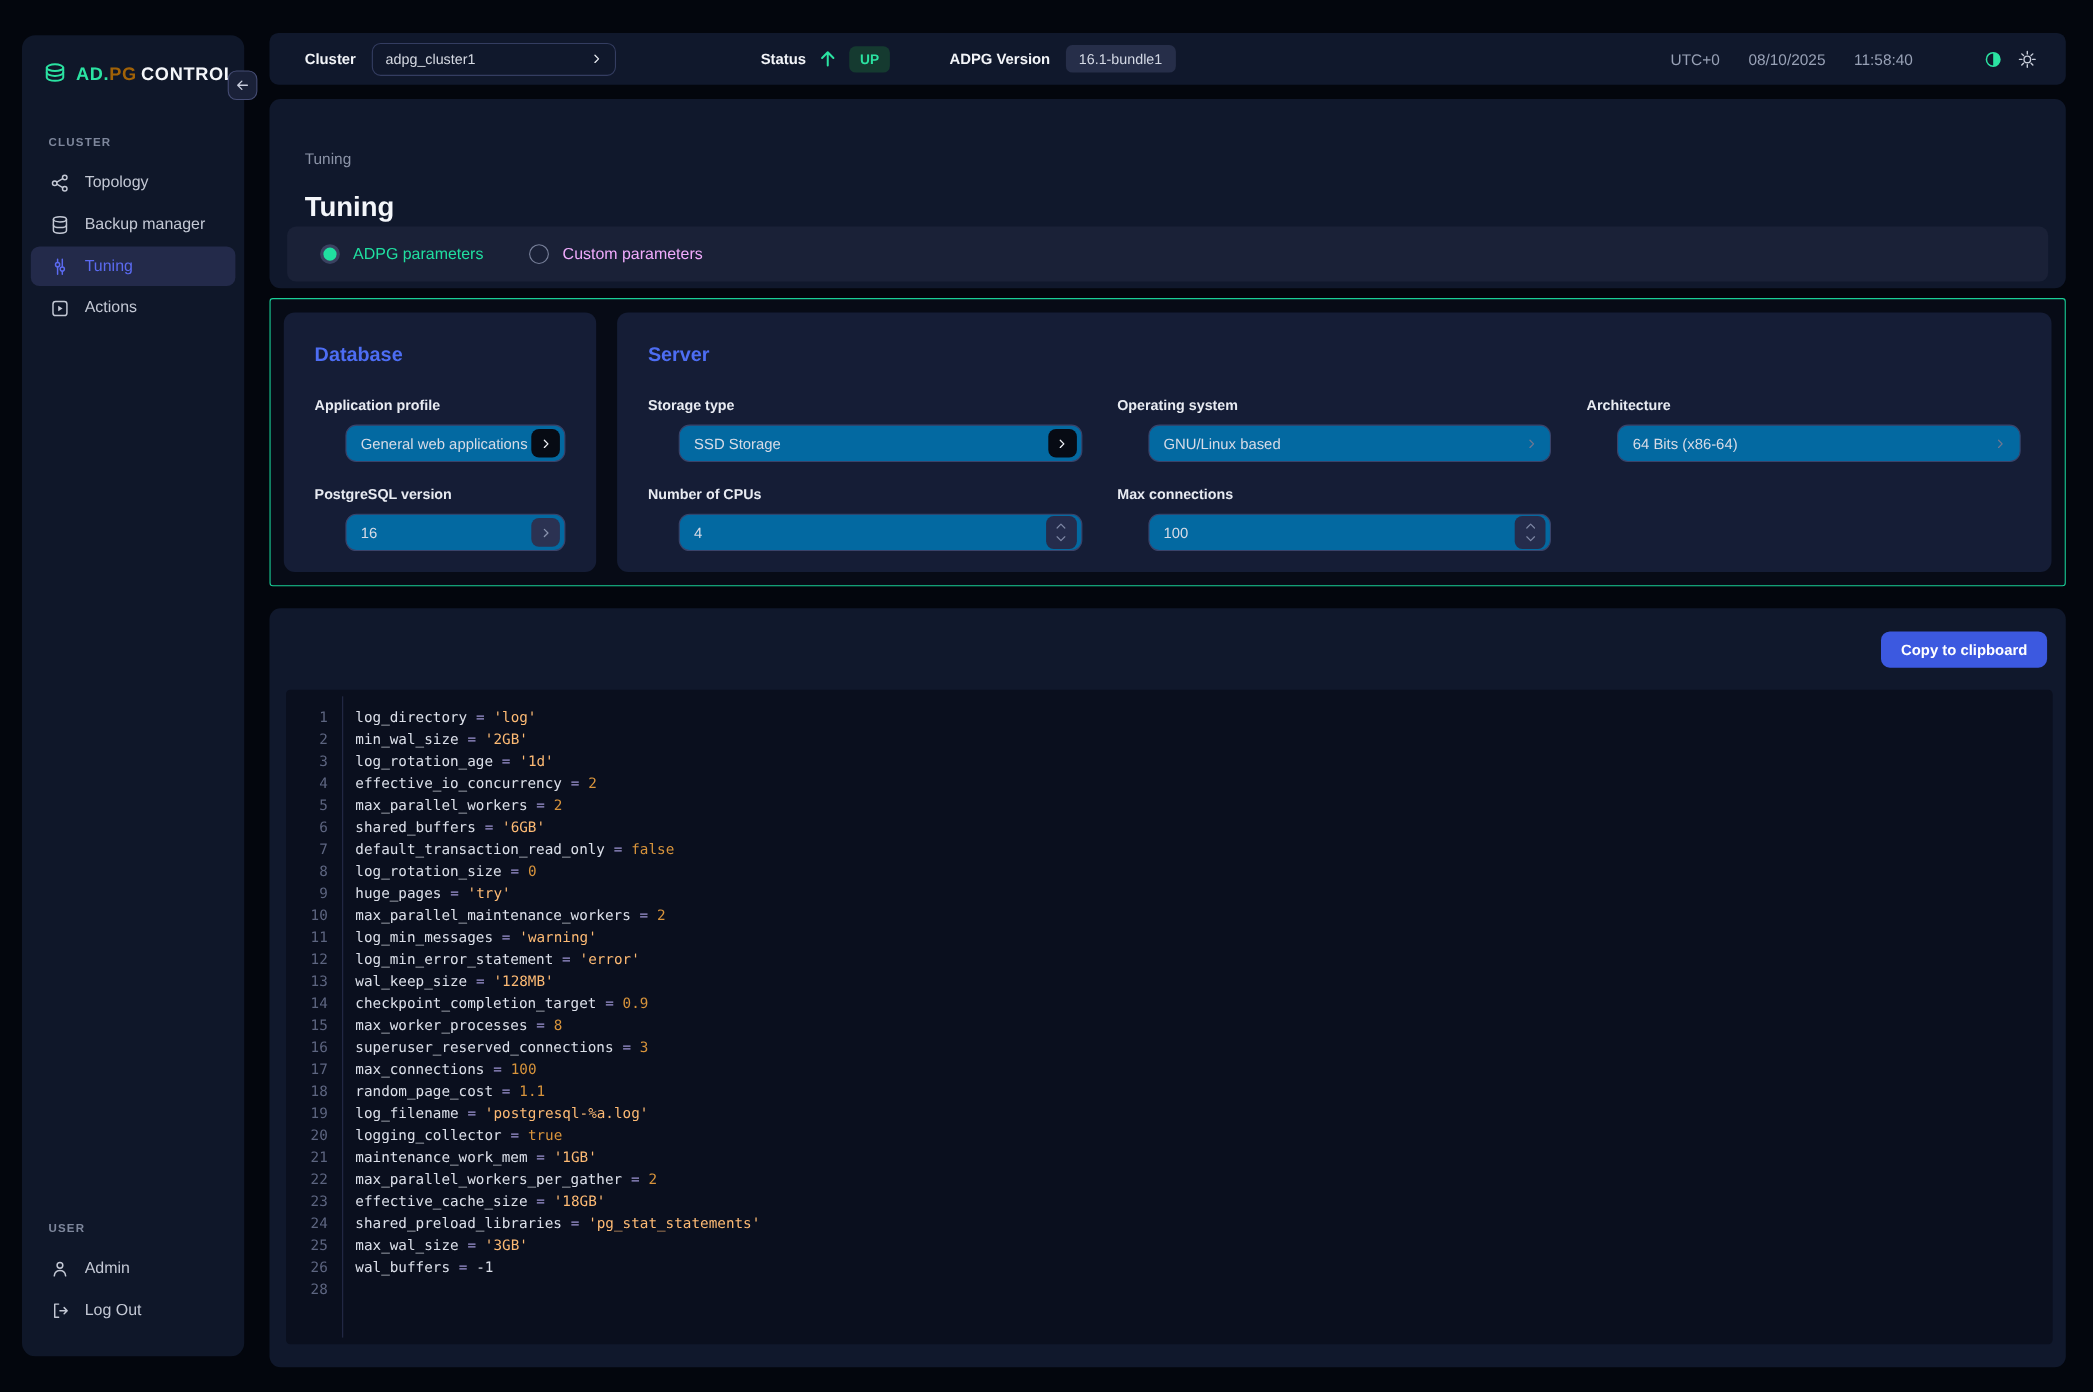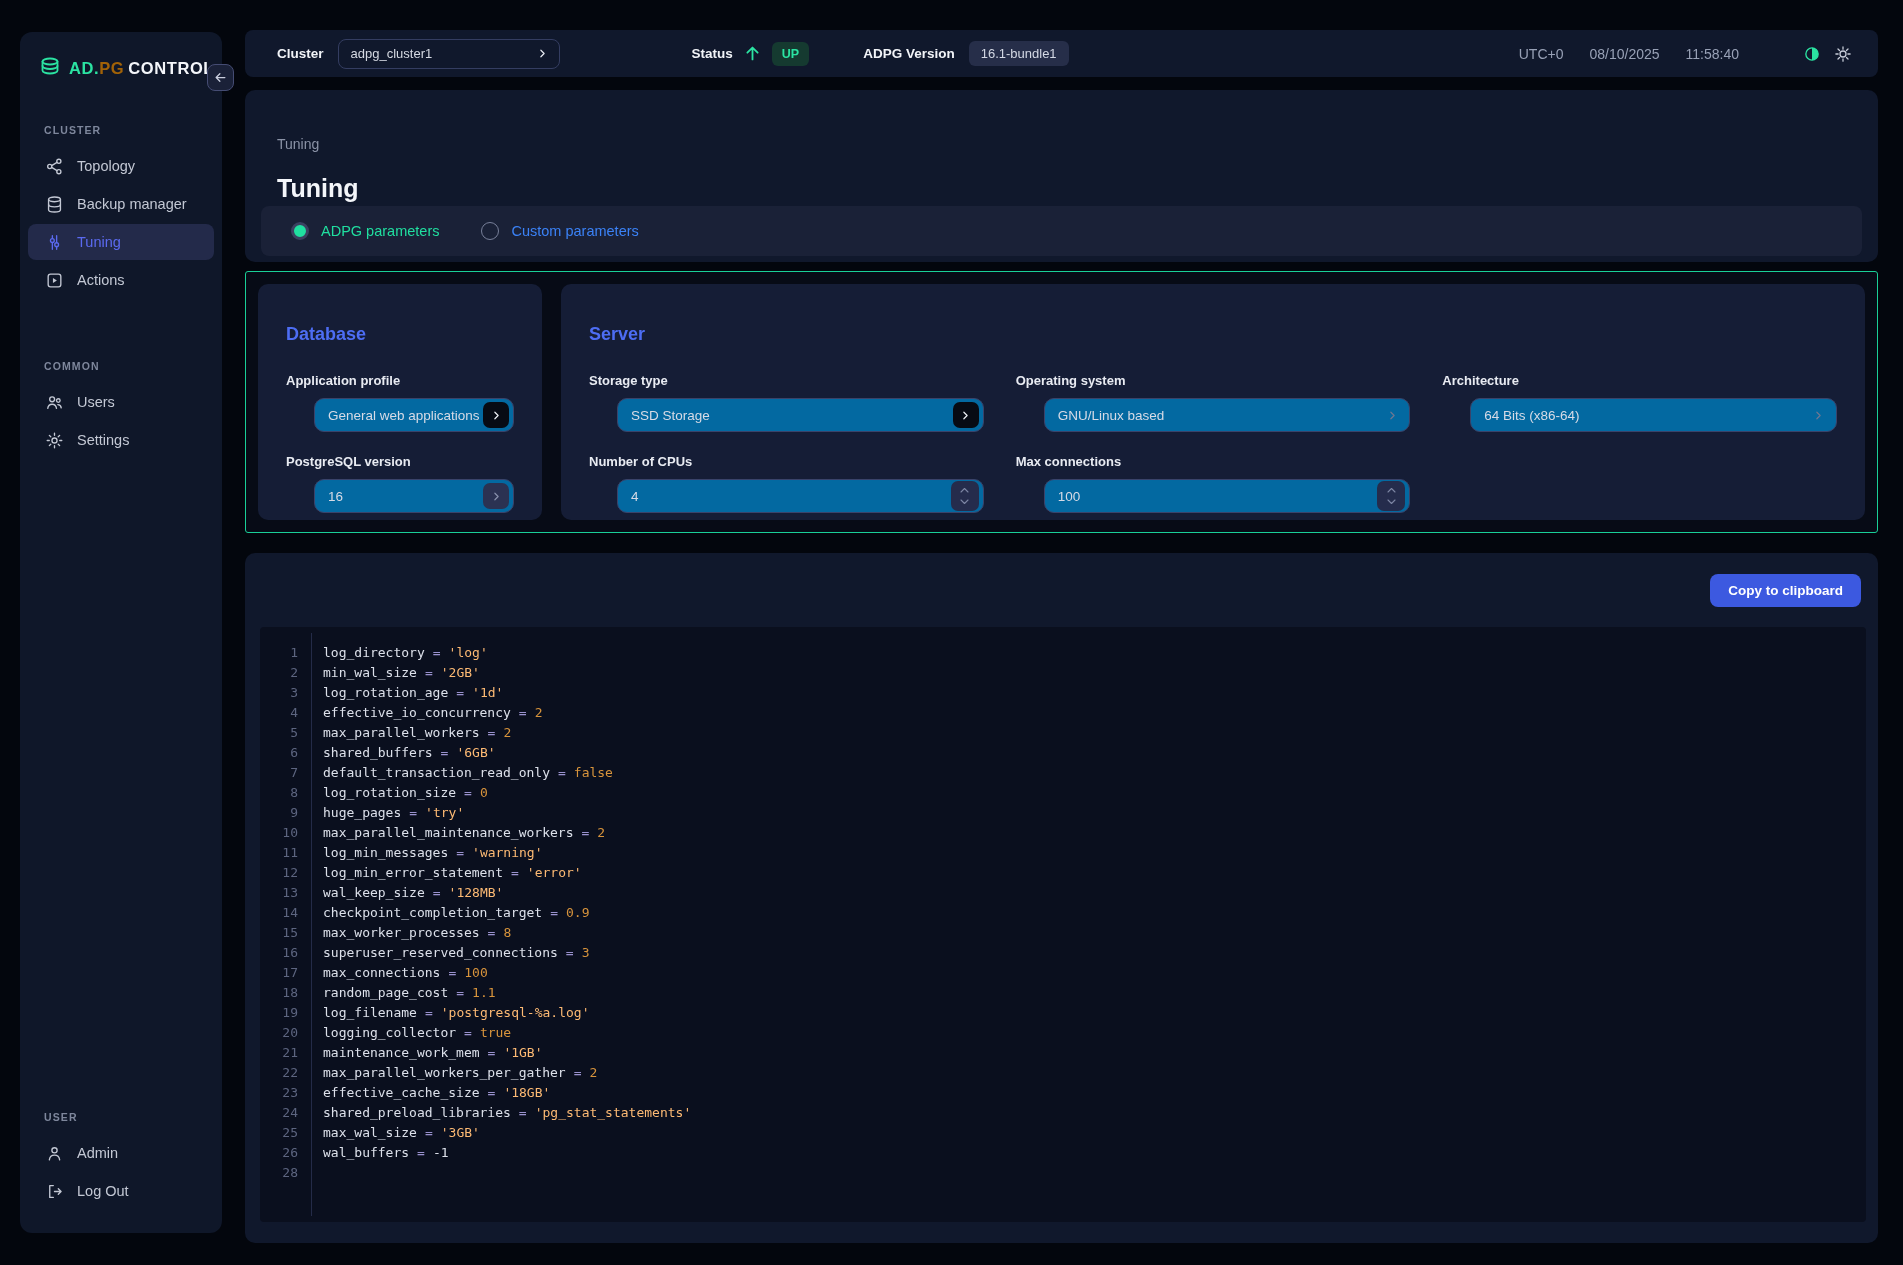--- a/index.html
+++ b/index.html
@@ -53,26 +53,26 @@
   .panel-title { position:absolute; left:245px; top:90px; width:1633px; height:172px; background:#10182c; border-radius:10px; }
   .breadcrumb { position:absolute; left:32px; top:46px; font-size:14px; color:#8b93a7; }
   .page-title { position:absolute; left:32px; top:84px; font-size:25px; font-weight:700; color:#f4f6fa; }
   .radio-strip { position:absolute; left:16px; right:16px; top:116px; height:50px; background:#1a2137;
                  border-radius:8px; display:flex; align-items:center; padding-left:30px; gap:42px; }
   .radio-opt { display:flex; align-items:center; gap:12px; cursor:pointer; font-size:14.5px; }
   .radio-dot { width:18px; height:18px; border-radius:50%; flex:none; }
   .radio-opt.sel .radio-dot { background:#20dfa0; border:3px solid #3a4160; }
   .radio-opt.sel { color:#20dfa0; }
   .radio-opt.unsel .radio-dot { border:1.5px solid #78809a; background:transparent; }
-  .radio-opt.unsel { color:#3b82f6; }
+  .radio-opt.unsel { color:#f0abfc; }
 
   
   .panel-params { position:absolute; left:245px; top:271px; width:1633px; height:262px; background:#070b16;
                   border:1px solid #19cf97; border-radius:3px; display:flex; gap:19px; padding:12px; }
-  .card { background:#151d36; border-radius:10px; padding:40px 28px 30px 28px; height:100%; }
+  .card { background:#151d36; border-radius:10px; padding:28px 28px 30px 28px; height:100%; }
   .card-database { width:284px; flex:none; }
   .card-server { flex:1; }
   .card-title { font-size:18px; font-weight:700; color:#4d6df3; margin-bottom:28px; }
   .fields-grid { display:grid; grid-template-columns:repeat(3,1fr); column-gap:32px; row-gap:22px; }
   .fields-col .field + .field { margin-top:22px; }
   .field-label { font-size:13px; font-weight:700; color:#e8ebf2; margin-bottom:10px; }
   .control { height:34px; background:#0369a1; border:1px solid #3a436a; border-radius:10px;
              display:flex; align-items:center; justify-content:space-between; padding:0 4px 0 13px;
              font-size:13.5px; color:#d7dbe6; cursor:pointer;margin-left:28px; }
   .control .control-value { white-space:nowrap; }
@@ -158,43 +158,20 @@
           <div class="nav-item">
             <span class="nav-icon">
               <svg viewBox="0 0 24 24">
                 <rect x="4" y="4" width="16" height="16" rx="3"></rect>
                 <path d="M10 8.8l5 3.2-5 3.2z" fill="currentColor" stroke="none"></path>
               </svg>
             </span>
             <span class="nav-text">Actions</span>
           </div>
         </div>
-        <div class="nav-section second">
-          <div class="nav-label">COMMON</div>
-          <div class="nav-item">
-            <span class="nav-icon">
-              <svg viewBox="0 0 24 24">
-                <circle cx="9" cy="8" r="3.1"></circle>
-                <path d="M3.5 19.5c.4-3.4 2.5-5.3 5.5-5.3s5.1 1.9 5.5 5.3"></path>
-                <circle cx="16.8" cy="9.6" r="2.3"></circle>
-                <path d="M16.2 14.6c2.4.1 4 1.6 4.3 4.2"></path>
-              </svg>
-            </span>
-            <span class="nav-text">Users</span>
-          </div>
-          <div class="nav-item">
-            <span class="nav-icon">
-              <svg viewBox="0 0 24 24">
-                <circle cx="12" cy="12" r="3.2"></circle>
-                <path d="M12 2.8v2.6M12 18.6v2.6M2.8 12h2.6M18.6 12h2.6M5.5 5.5l1.8 1.8M16.7 16.7l1.8 1.8M18.5 5.5l-1.8 1.8M7.3 16.7l-1.8 1.8"></path>
-              </svg>
-            </span>
-            <span class="nav-text">Settings</span>
-          </div>
-        </div>
       </nav>
     <div class="sidebar-footer" id="nav-footer">
         <div class="nav-section">
           <div class="nav-label">USER</div>
           <div class="nav-item">
             <span class="nav-icon">
               <svg viewBox="0 0 24 24">
                 <circle cx="12" cy="8" r="3.3"></circle>
                 <path d="M5.5 20c.5-4 3-6 6.5-6s6 2 6.5 6"></path>
               </svg>

